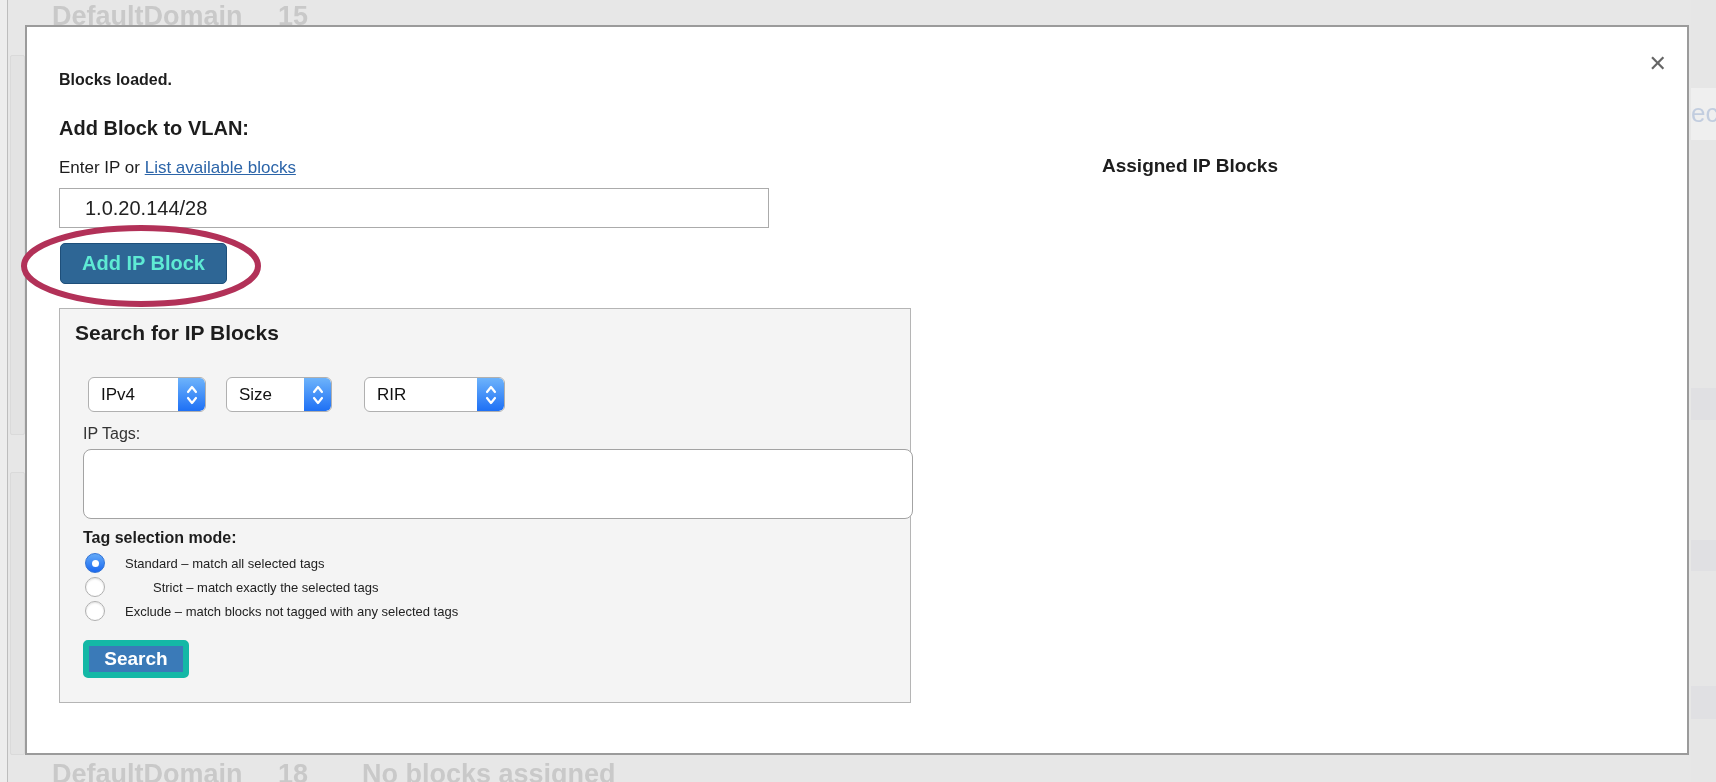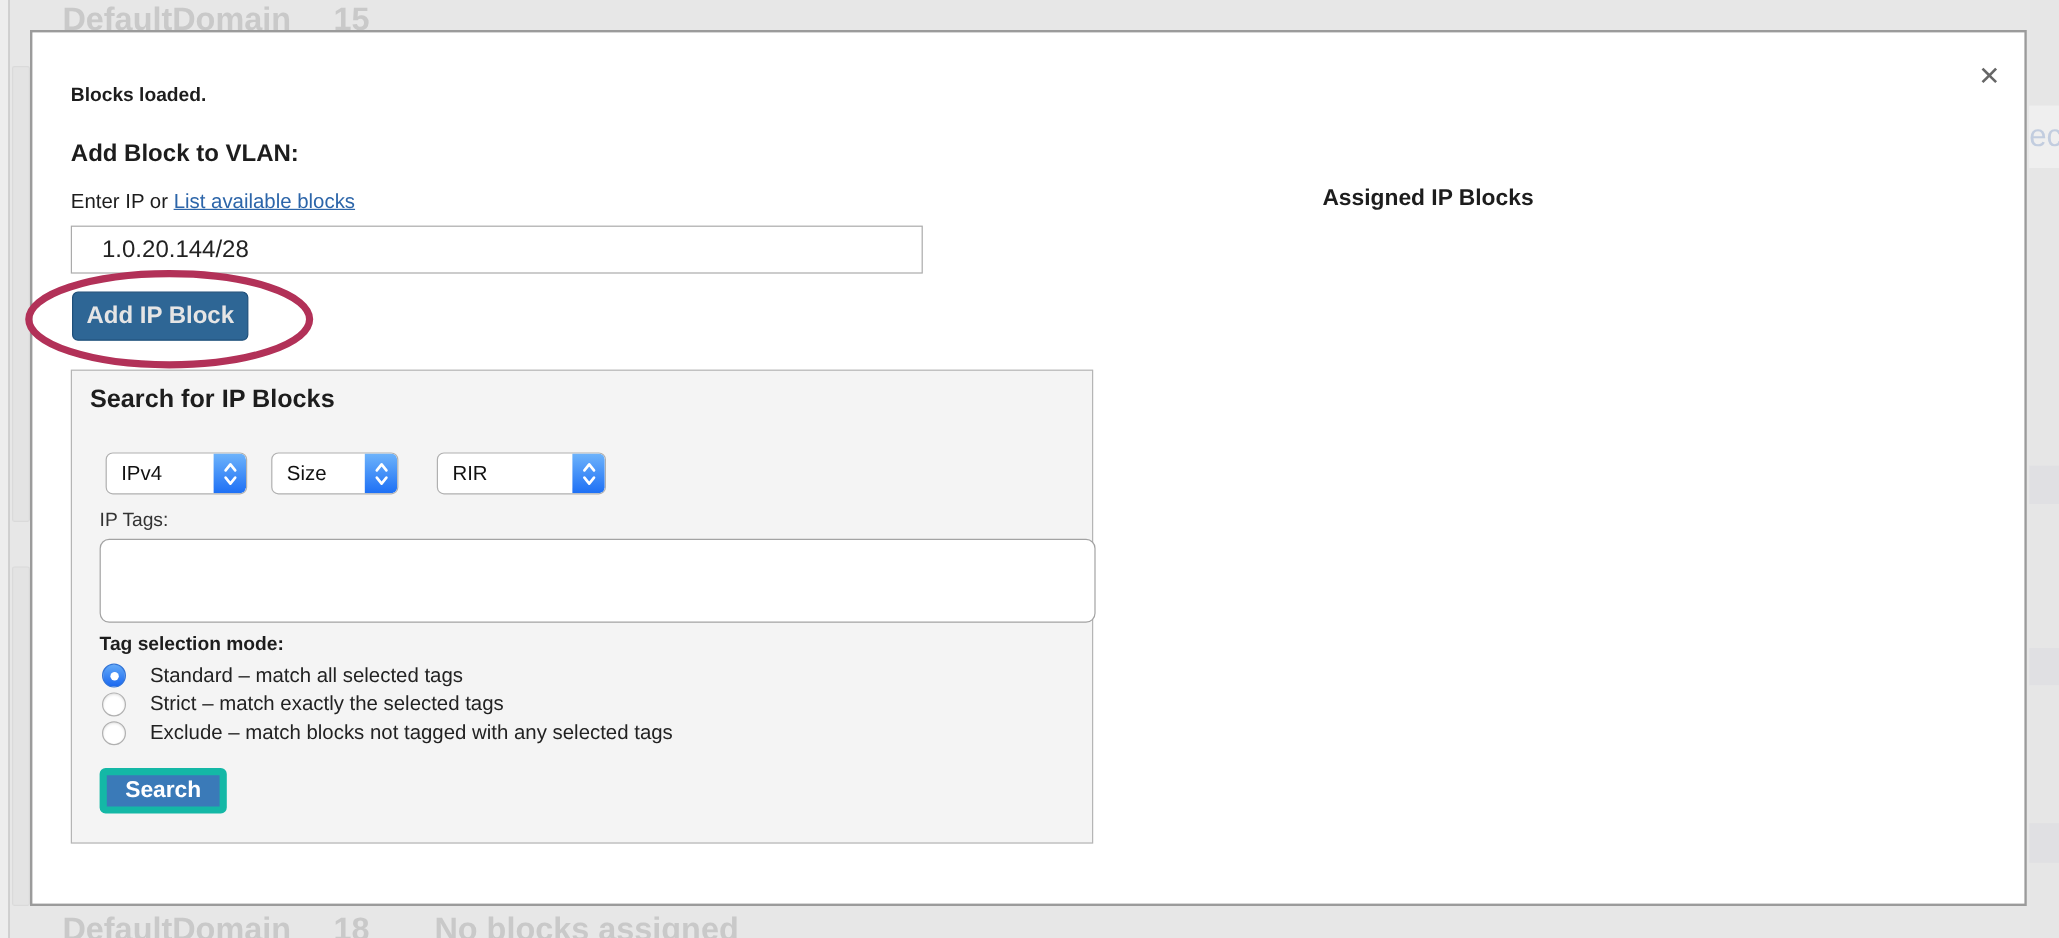--- a/index.html
+++ b/index.html
@@ -17,38 +17,38 @@
   .ect-text{position:absolute;left:0;top:10px;font-size:26px;color:#c2cddf;}
 
   
   .modal{position:absolute;left:25px;top:25px;width:1664px;height:730px;background:#ffffff;border:2px solid #9b9b9b;}
   .close-btn{position:absolute;top:26px;right:20px;font-size:22px;color:#666;cursor:pointer;line-height:1;}
   .status-msg{position:absolute;left:32px;top:44px;font-size:16px;font-weight:bold;color:#1d1d1d;}
   .modal-heading{position:absolute;left:32px;top:90px;font-size:20px;font-weight:bold;color:#1d1d1d;}
   .enter-ip-row{position:absolute;left:32px;top:131px;font-size:17px;font-weight:normal;color:#1d1d1d;}
   .enter-ip-row a{color:#2c65a9;text-decoration:underline;cursor:pointer;}
   .ip-input{position:absolute;left:32px;top:161px;width:710px;height:40px;border:1px solid #ababab;background:#fff;font-size:20px;color:#222;padding:0 0 0 25px;outline:none;}
-  .add-ip-btn{position:absolute;left:33px;top:216px;width:147px;height:41px;background:#2e6695;border:1px solid #1e4f7a;border-radius:5px;color:#e5e5e5;font-size:20px;font-weight:bold;cursor:pointer;}
+  .add-ip-btn{position:absolute;left:33px;top:216px;width:167px;height:41px;background:#2e6695;border:1px solid #1e4f7a;border-radius:5px;color:#5eead4;font-size:20px;font-weight:bold;cursor:pointer;}
   .annotation-ellipse{position:absolute;left:-10px;top:195px;pointer-events:none;}
   .assigned-heading{position:absolute;left:1075px;top:128px;font-size:19px;font-weight:bold;color:#1d1d1d;}
 
   
   .search-panel{position:absolute;left:32px;top:281px;width:852px;height:395px;background:#f4f4f4;border:1px solid #b5b5b5;}
   .panel-title{position:absolute;left:15px;top:12px;font-size:21px;font-weight:bold;color:#1d1d1d;}
   .mac-select{position:absolute;top:68px;height:35px;background:#fff;border:1px solid #b0b0b0;border-radius:6px;display:flex;align-items:center;justify-content:space-between;cursor:pointer;overflow:hidden;}
   .mac-select .sel-label{font-size:17px;color:#111;padding-left:12px;}
   .sel-cap{width:27px;height:100%;background:linear-gradient(#6db3fb,#1e70f5);display:flex;align-items:center;justify-content:center;border-radius:0 5px 5px 0;}
   .ip-tags-label{position:absolute;left:23px;top:116px;font-size:16px;color:#333;}
   .tags-area{position:absolute;left:23px;top:140px;width:830px;height:70px;border:1px solid #a3a3a3;border-radius:8px;background:#fff;resize:none;outline:none;font-size:16px;padding:6px 10px;}
   .tagmode-label{position:absolute;left:23px;top:220px;font-size:16px;font-weight:bold;color:#1d1d1d;}
   .radio-row{position:absolute;left:25px;display:flex;align-items:center;height:24px;}
   .radio{width:20px;height:20px;border-radius:50%;background:#fff;border:1px solid #b0b0b0;box-shadow:inset 0 1px 2px rgba(0,0,0,0.12);cursor:pointer;position:relative;flex:none;}
   .radio.selected{background:linear-gradient(#62a9f8,#1a68f0);border-color:#3173d6;box-shadow:none;}
   .radio.selected::after{content:'';position:absolute;left:6px;top:6px;width:7px;height:7px;border-radius:50%;background:#fff;}
-  .radio-label{margin-left:20px;font-size:17px;color:#222;}
+  .radio-label{margin-left:20px;font-size:13px;color:#222;}
   .search-btn{position:absolute;left:23px;top:331px;width:106px;height:38px;background:#3a7ab8;border:6px solid #14b8a6;border-radius:5px;color:#fff;font-size:19px;font-weight:bold;cursor:pointer;}
 </style>
 </head>
 <body>
 
 <div class="page">
 
   <div class="left-rail"></div>
   <div class="left-block" style="top:55px;height:380px;"></div>
   <div class="left-block" style="top:472px;height:283px;"></div>
@@ -128,21 +128,21 @@
 
       <div class="ip-tags-label">IP Tags:</div>
       <textarea class="tags-area" style=""></textarea>
 
       <div class="tagmode-label">Tag selection mode:</div>
 
       <div class="radio-row" style="top:242px;">
         <span class="radio selected"></span>
         <span class="radio-label">Standard – match all selected tags</span>
       </div>
-      <div class="radio-row" style="top:266px;">
+      <div class="radio-row" style="top:266px;gap:28px;">
         <span class="radio"></span>
         <span class="radio-label">Strict – match exactly the selected tags</span>
       </div>
       <div class="radio-row" style="top:290px;">
         <span class="radio"></span>
         <span class="radio-label">Exclude – match blocks not tagged with any selected tags</span>
       </div>
 
       <button class="search-btn">Search</button>
     </div>

